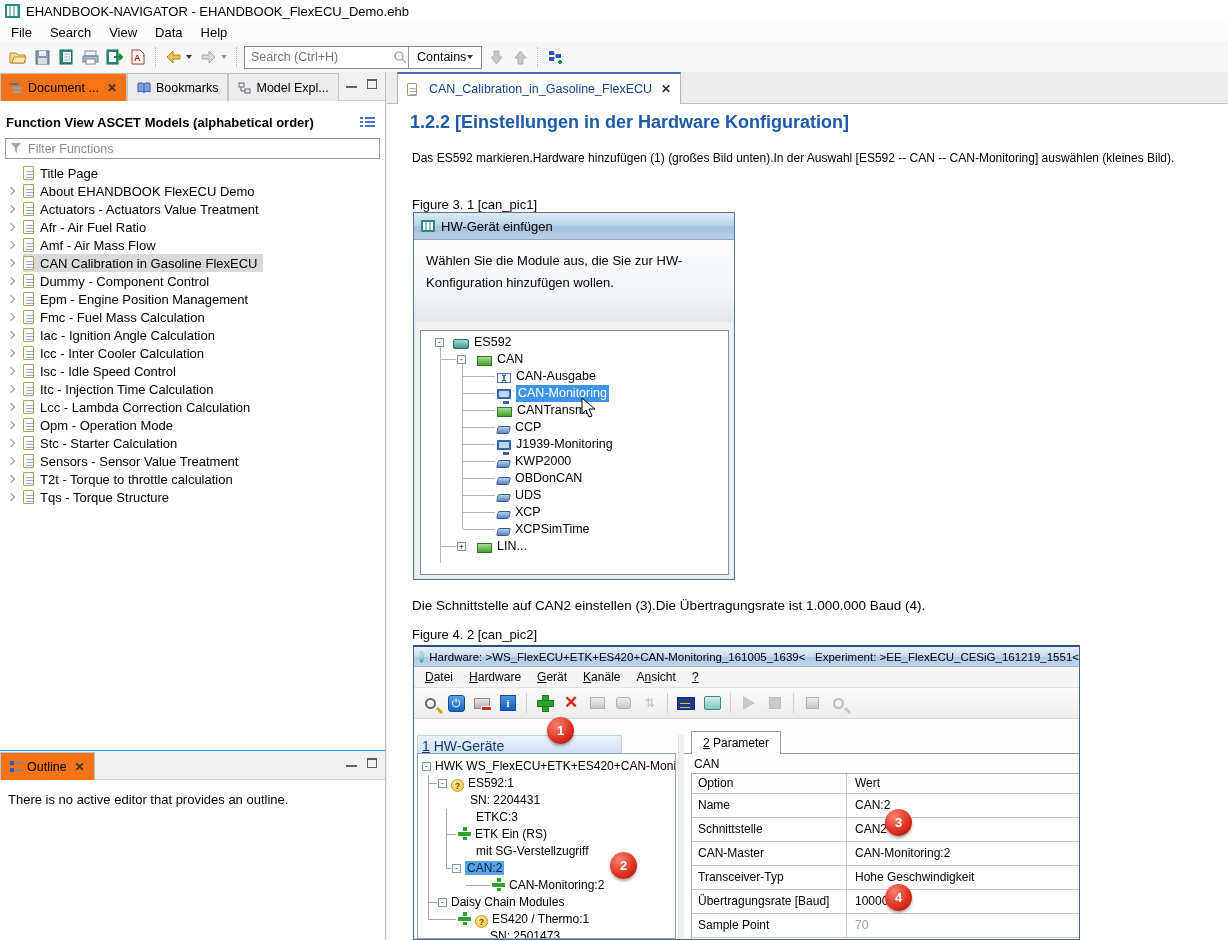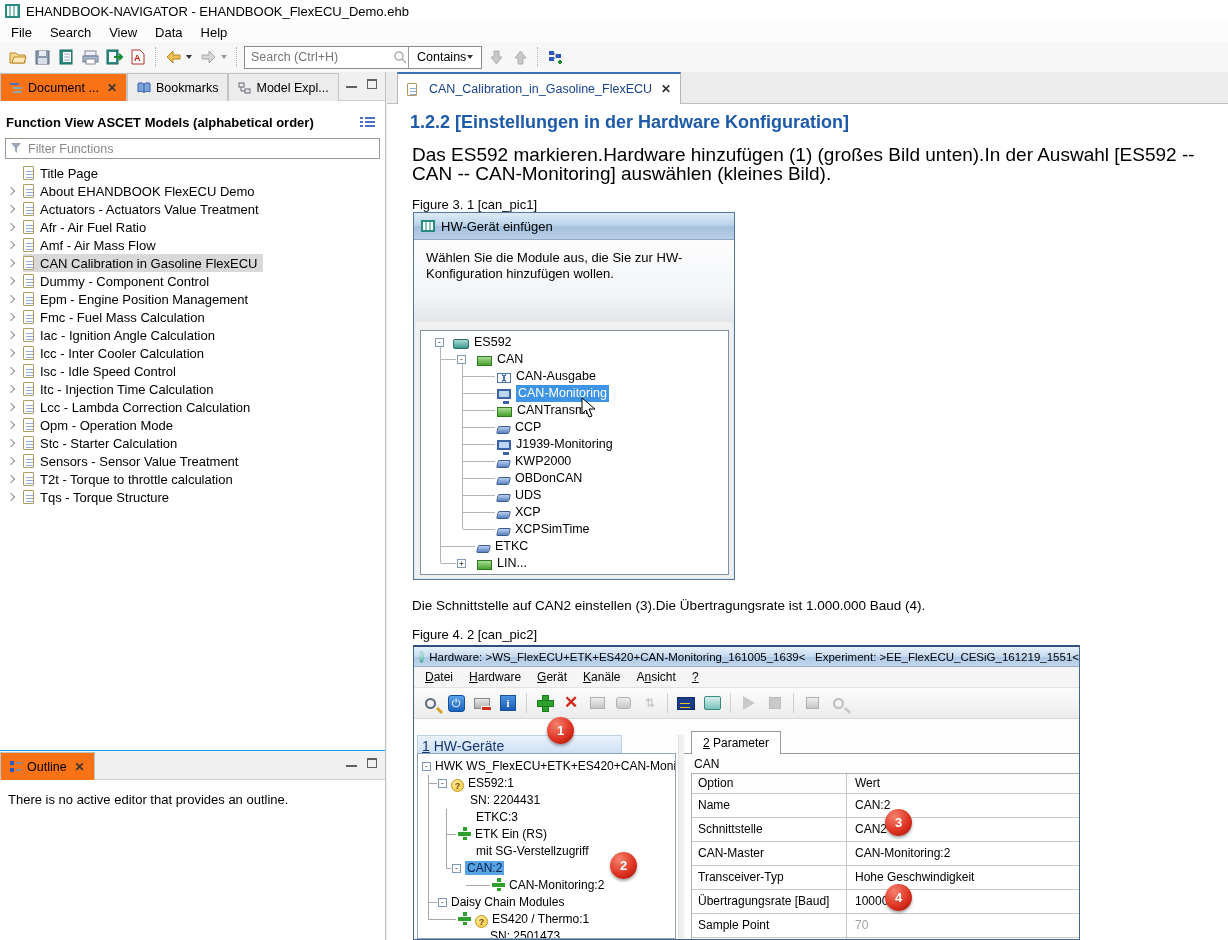--- a/index.html
+++ b/index.html
@@ -57,32 +57,32 @@
 #outlinemsg{padding:12px 8px;font-size:13px}
 
 #mainpanel{position:absolute;left:387px;top:72px;width:841px;height:868px;background:#fff}
 #dtabs{position:relative;height:32px;background:#ececec;border-bottom:1px solid #c0c0c0;
   display:flex;align-items:center}
 .dtab{display:inline-flex;align-items:center;gap:6px;height:32px;margin-left:10px;padding:0 9px;
   background:#fff;border:1px solid #b5b5b5;border-top:2px solid #3f6fb5;border-bottom:none;
   margin-bottom:-1px;color:#17418f;font-size:12.5px}
 #maincontent{position:absolute;left:0;top:32px;width:841px;height:836px;background:#fff;overflow:hidden}
 #docheading{position:absolute;left:23px;top:8px;font-size:18px;font-weight:bold;color:#1d5aa8}
-#docpara1{position:absolute;left:25px;top:41px;width:800px;line-height:19px;font-size:19px}
+#docpara1{position:absolute;left:25px;top:41px;width:800px;line-height:26px;font-size:12px}
 #fig1cap{position:absolute;left:25px;top:93px;font-size:13px}
 #docpara2{position:absolute;left:25px;top:494px;width:800px;font-size:13.5px}
 #fig2cap{position:absolute;left:25px;top:523px;font-size:13px}
 
 #fig1{position:absolute;left:26px;top:108px;width:322px;height:368px;background:#f0f0f0;
   border:1px solid #54779e;box-shadow:0 0 0 1px #dfe7ef inset}
 #fig1 .dtitle{height:27px;display:flex;align-items:center;gap:6px;padding-left:7px;
   background:linear-gradient(180deg,#dcebf8 0%,#bdd4ea 45%,#a3c0dd 55%,#bacfe6 100%);
   border-bottom:1px solid #8fa9c4;font-size:13px}
 #fig1 .dmsg{height:82px;background:linear-gradient(180deg,#fdfdfe 0%,#f2f4f6 70%,#e2e6ea 100%);
-  padding:10px 12px;font-size:13px;line-height:16px}
+  padding:10px 12px;font-size:13px;line-height:22px}
 #dlgtreewrap{position:absolute;left:6px;top:117px;width:309px;height:245px;background:#fff;
   border:1px solid #828f9e;overflow:hidden;padding-top:3px}
 .dr{position:relative;height:17px;line-height:17px;white-space:nowrap;font-size:12.5px;
   display:flex;align-items:center}
 .exp{position:absolute;top:4px;width:9px;height:9px;border:1px solid #7e9ab8;background:#fff;
   font:8px/7px "DejaVu Sans Mono",monospace;text-align:center;color:#333}
 .l0 .exp{left:14px}.l1 .exp{left:36px}
 .l0 .nico{margin-left:32px}.l1 .nico{margin-left:56px}.l2 .nico{margin-left:76px}
 .dr .lbl{margin-left:5px}
 .dr.l1::before{content:"";position:absolute;left:20px;top:8px;width:15px;border-top:1px solid #b4b4b4}
@@ -556,24 +556,20 @@
               <span class="lbl">UDS</span>
             </div>
             <div class="dr l2">
               <span class="nico ni-plug"></span>
               <span class="lbl">XCP</span>
             </div>
             <div class="dr l2">
               <span class="nico ni-plug"></span>
               <span class="lbl">XCPSimTime</span>
             </div>
-            <div class="dr l1 noexp">
-              <span class="nico ni-plug"></span>
-              <span class="lbl">ETKC</span>
-            </div>
             <div class="dr l1">
               <span class="exp">+</span>
               <span class="nico ni-card"></span>
               <span class="lbl">LIN...</span>
             </div>
           </div>
         <svg id="cursor1" width="16" height="22">
             <path d="M1 1 L1 17 L5 13 L8 20 L11 19 L8 12 L14 12 Z" fill="#fff" stroke="#000"></path>
           </svg>
       </div>

